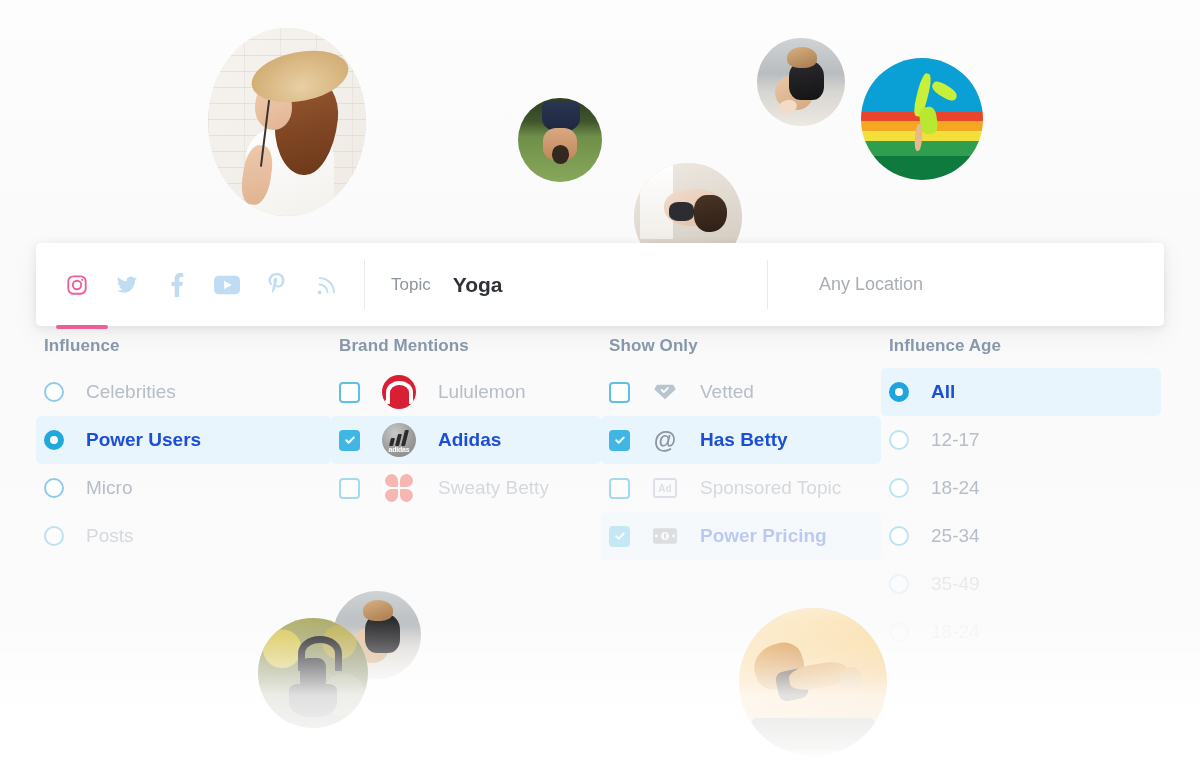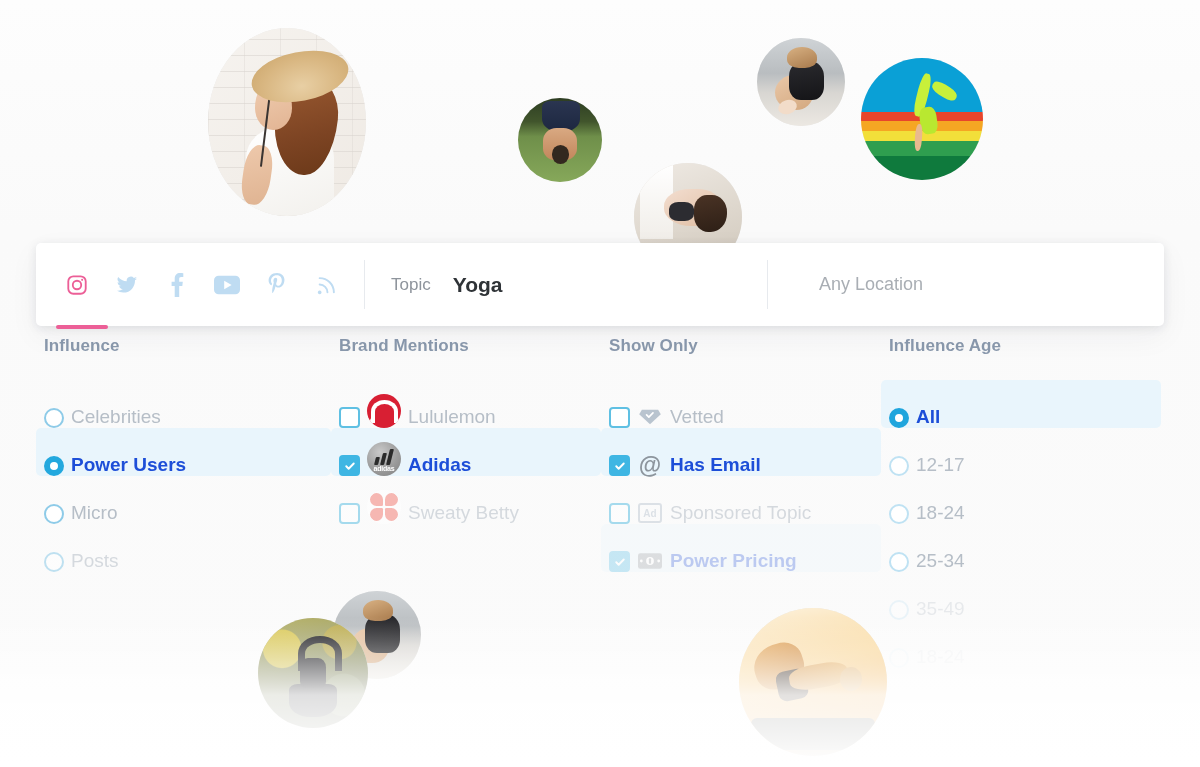--- a/index.html
+++ b/index.html
@@ -247,30 +247,30 @@
   .col { position: relative; }
   .col.c1 { width: 295px; }
   .col.c2 { width: 270px; }
   .col.c3 { width: 280px; }
   .col.c4 { width: 280px; }
 
   .col-title {
     font-size: 17px;
     font-weight: bold;
     color: #8a99ad;
-    margin: 0 0 24px 8px;
+    margin: 0 0 12px 8px;
     letter-spacing: .1px;
   }
   .opt {
     display: flex;
-    align-items: flex-end;
+    align-items: center;
     height: 48px;
     border-radius: 5px;
     padding: 0 10px 0 8px;
-    gap: 7px;
+    gap: 22px;
     cursor: pointer;
     box-sizing: border-box;
   }
   .opt.selected { background: #e9f5fc; }
   .opt-label {
     font-size: 19px;
     color: #b6bec7;
     white-space: nowrap;
   }
   .opt.selected .opt-label {
@@ -628,21 +628,21 @@
         <span class="opt-label">Vetted</span>
       </div>
 
       <div class="opt selected">
         <span class="cbox on">
           <svg class="tick" viewBox="0 0 16 16" fill="none" stroke="currentColor" stroke-width="2.6" stroke-linecap="round" stroke-linejoin="round">
               <path d="M3 8.4l3.2 3.2L13 4.6"></path>
             </svg>
         </span>
         <span class="glyph at">@</span>
-        <span class="opt-label">Has Email</span>
+        <span class="opt-label">Has Betty</span>
       </div>
 
       <div class="opt fade-1">
         <span class="cbox">
           
         </span>
         <span class="glyph">
             <span class="glyph-ad">Ad</span>
           </span>
         <span class="opt-label">Sponsored Topic</span>

